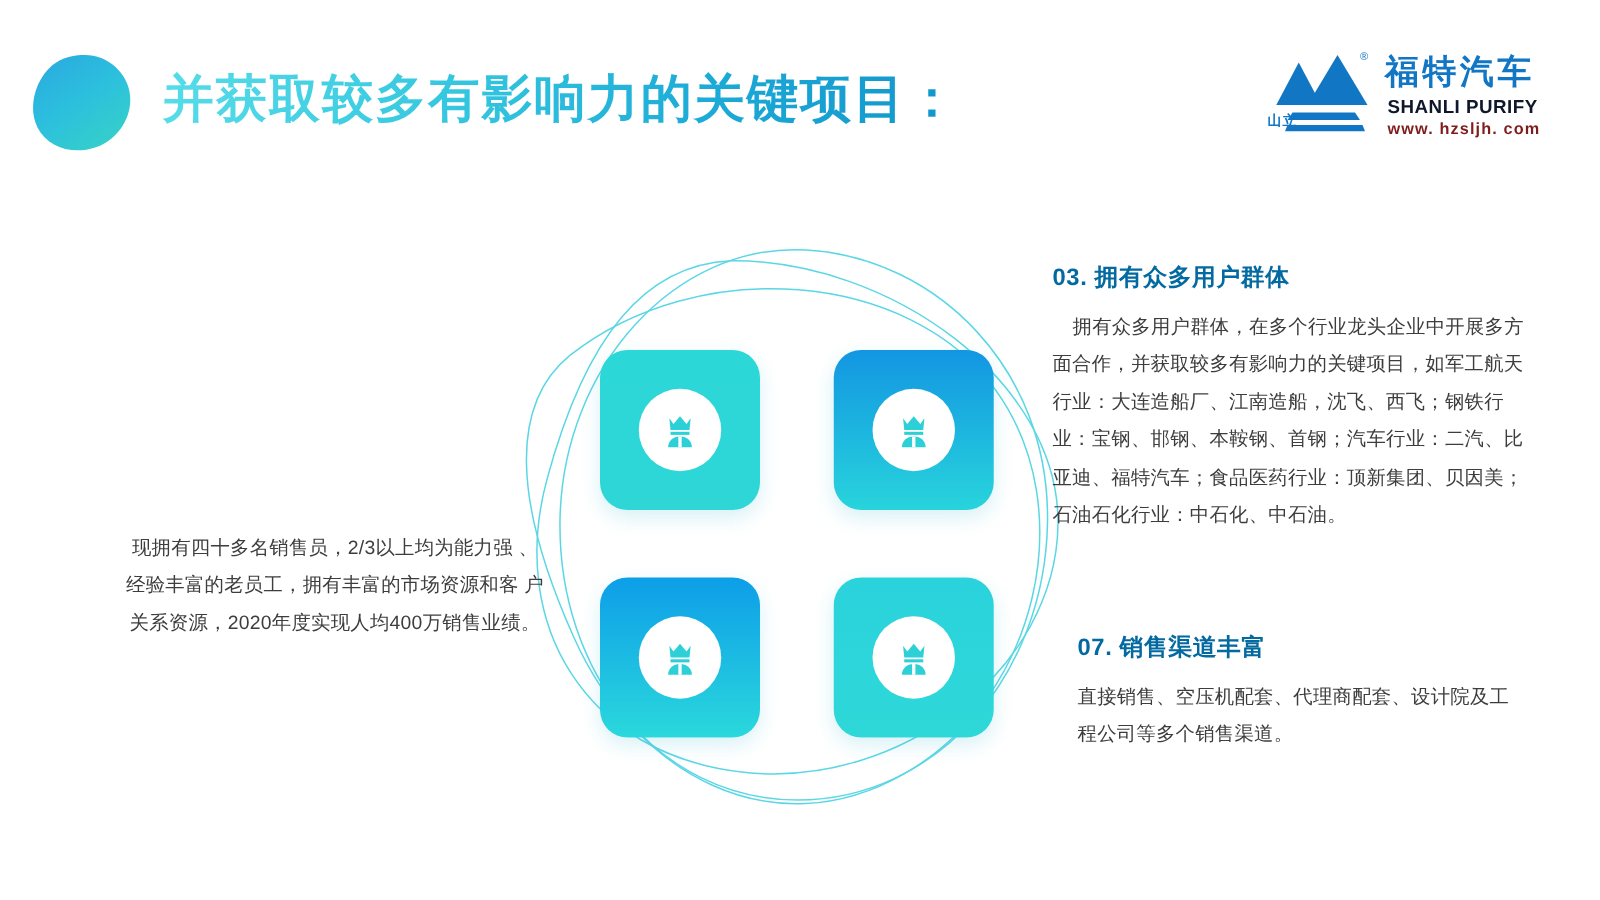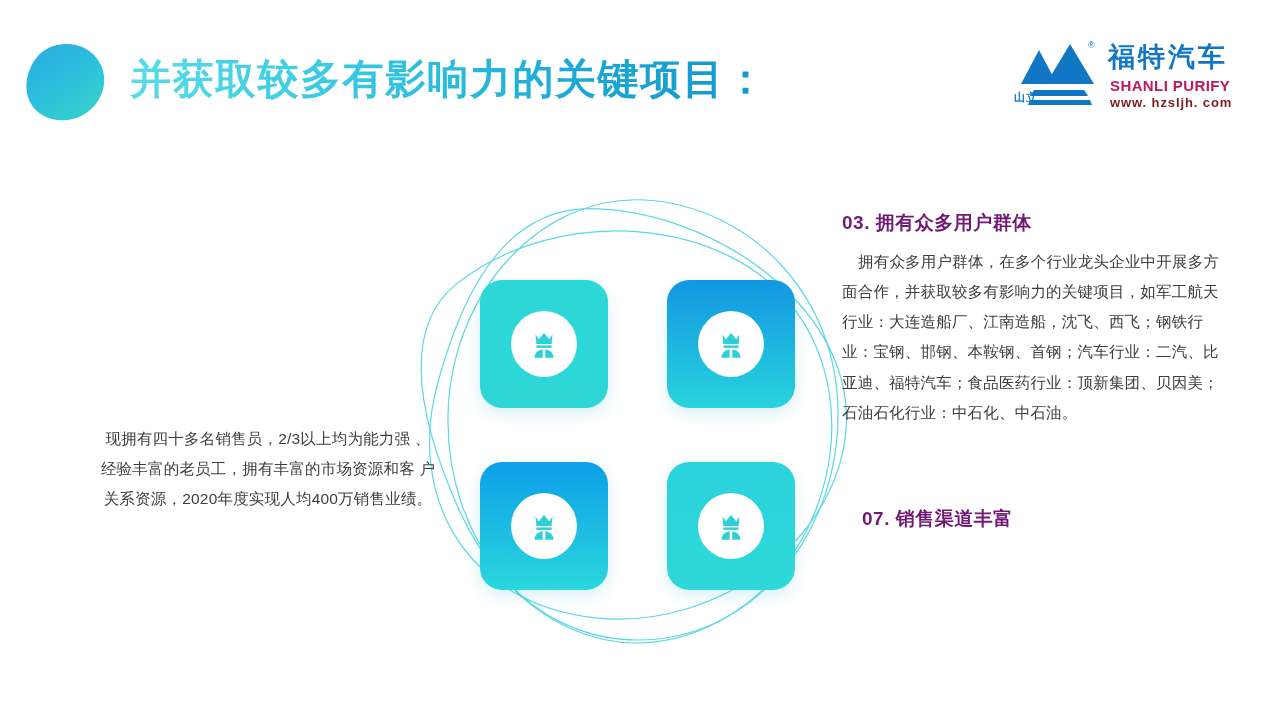--- a/index.html
+++ b/index.html
@@ -89,21 +89,21 @@
     letter-spacing: 3px;
     white-space: nowrap;
     line-height: 1;
   }
   .logo-en {
     position: absolute;
     left: 98px;
     top: 40px;
     font-size: 15px;
     font-weight: 700;
-    color: #be185d;
+    color: #0f172a;
     letter-spacing: 0.4px;
     white-space: nowrap;
     line-height: 1;
   }
   .logo-url {
     position: absolute;
     left: 98px;
     top: 58px;
     font-size: 13px;
     font-weight: 700;
@@ -172,21 +172,21 @@
     justify-content: center;
   }
 
   
   .block {
     position: absolute;
   }
   .block-heading {
     font-size: 19px;
     font-weight: 700;
-    color: #701a75;
+    color: #0369a1;
     letter-spacing: 0.5px;
     margin: 0 0 12px 0;
     line-height: 1.2;
     white-space: nowrap;
   }
   .block-body {
     font-size: 15.5px;
     color: #3d3d3d;
     line-height: 1.95;
     margin: 0;
@@ -312,15 +312,16 @@
     <p class="block-body">现拥有四十多名销售员，2/3以上均为能力强 、 经验丰富的老员工，拥有丰富的市场资源和客 户 关系资源，2020年度实现人均400万销售业绩。</p>
   </div>
 
   <div class="block block-03">
     <p class="block-heading">03. 拥有众多用户群体</p>
     <p class="block-body">拥有众多用户群体，在多个行业龙头企业中开展多方面合作，并获取较多有影响力的关键项目，如军工航天行业：大连造船厂、江南造船，沈飞、西飞；钢铁行业：宝钢、邯钢、本鞍钢、首钢；汽车行业：二汽、比亚迪、福特汽车；食品医药行业：顶新集团、贝因美；石油石化行业：中石化、中石油。</p>
   </div>
 
   <div class="block block-04">
     <p class="block-heading">07. 销售渠道丰富</p>
+    <p class="block-body">直接销售、空压机配套、代理商配套、设计院及工程公司等多个销售渠道。</p>
   </div>
 
 </div>
 
 </body></html>

